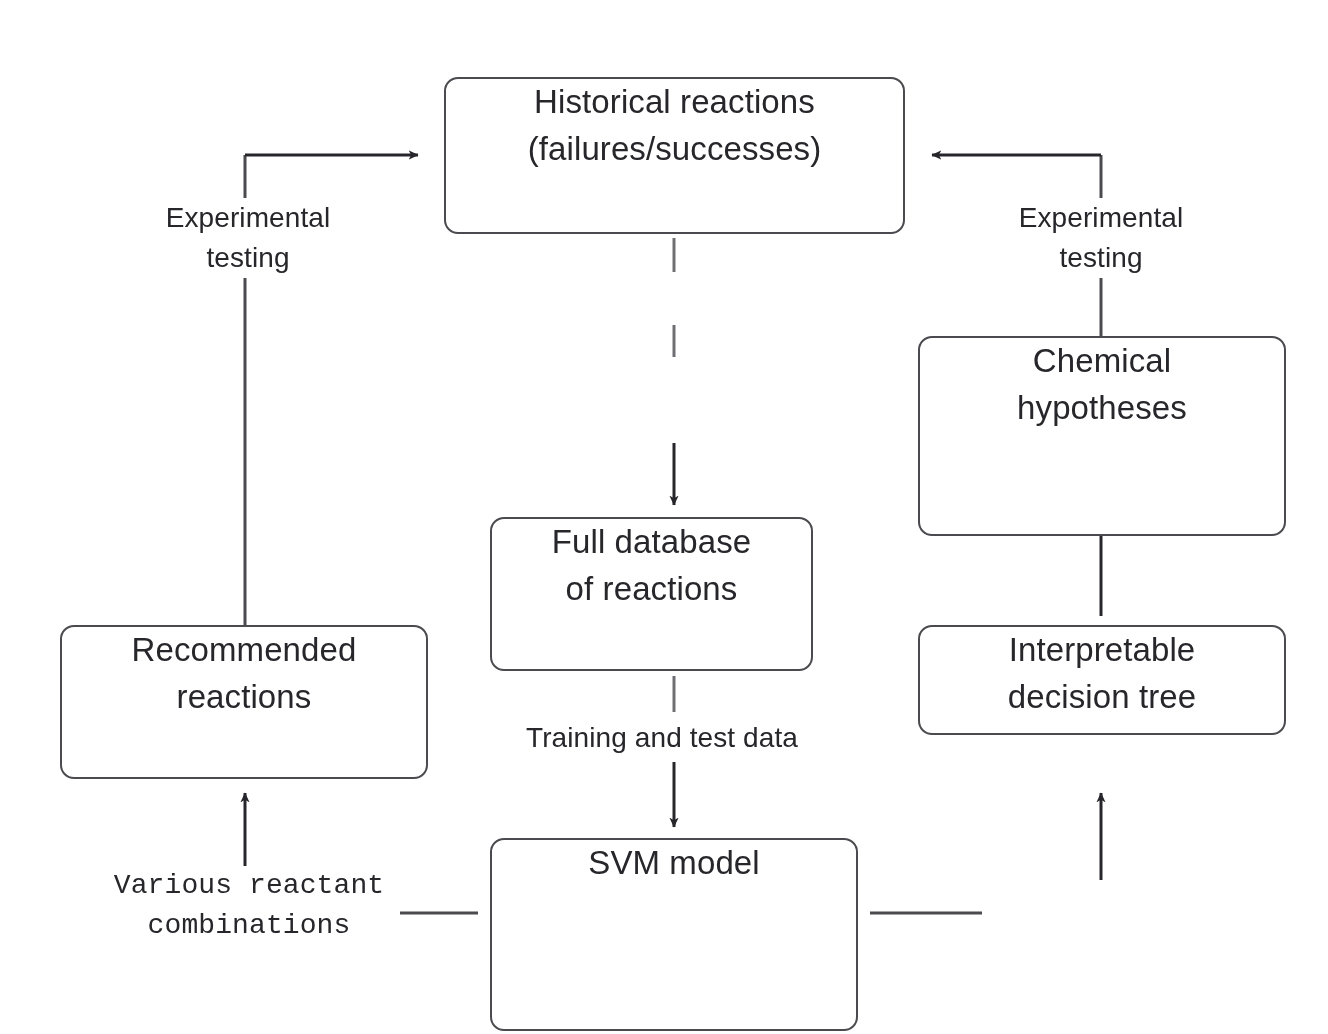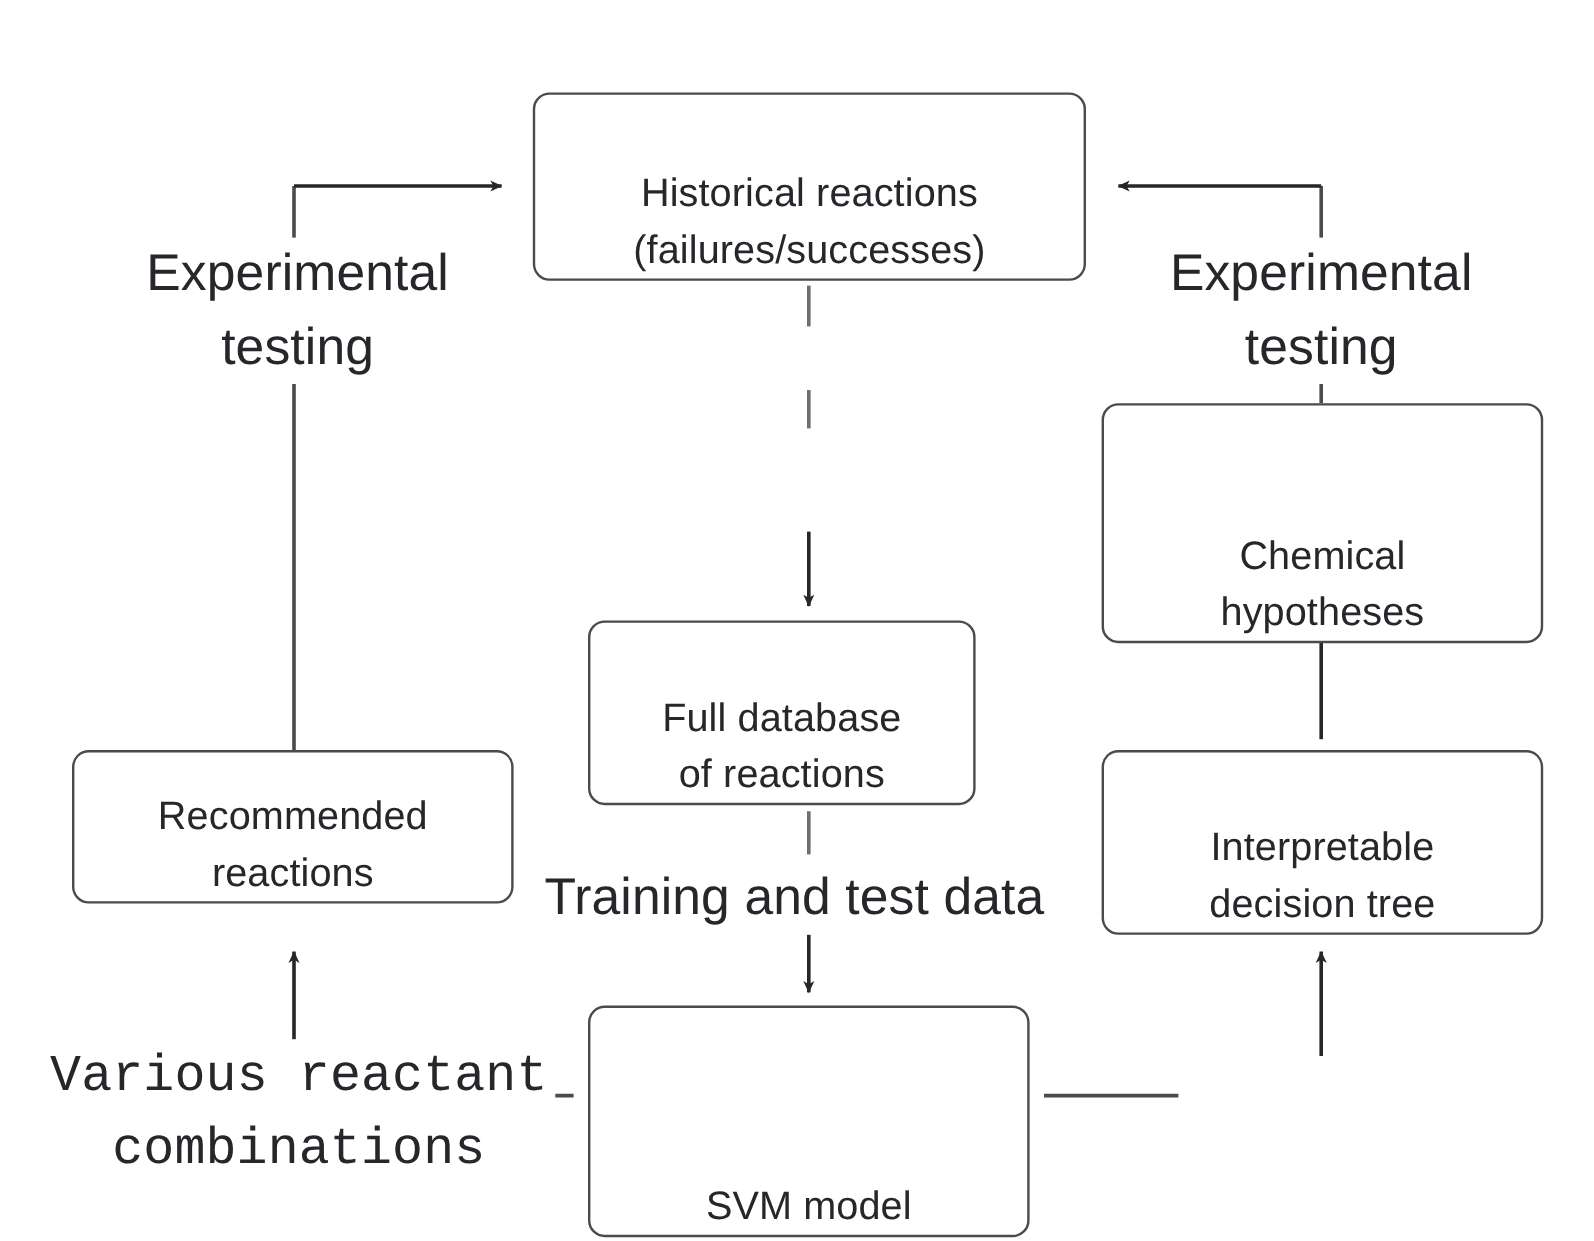--- a/index.html
+++ b/index.html
@@ -25,37 +25,37 @@
     height: 1034px;
     pointer-events: none;
   }
   .node {
     position: absolute;
     box-sizing: border-box;
     border: 2.5px solid #4a4a4f;
     border-radius: 14px;
     background: #ffffff;
     display: flex;
-    align-items: flex-end;
+    align-items: flex-start;
     justify-content: center;
     text-align: center;
     color: #26262b;
     font-size: 33px;
     line-height: 1.42;
     letter-spacing: 0.1px;
   }
   .node .txt {
     display: block;
     white-space: pre-line;
   }
   .edge-label {
     position: absolute;
     text-align: center;
     color: #26262b;
-    font-size: 43px;
+    font-size: 28px;
     line-height: 1.42;
     letter-spacing: 0.1px;
     white-space: pre-line;
     background: #ffffff;
     padding: 0 7px;
   }
   .edge-label.center {
     transform: translateX(-50%);
   }
 </style>
@@ -110,31 +110,31 @@
 
   <div class="node" style="left:490px; top:517px; width:323px; height:154px;">
     <span class="txt">Full database
 of reactions</span>
   </div>
 
   <div class="node" style="left:490px; top:838px; width:368px; height:193px;">
     <span class="txt">SVM model</span>
   </div>
 
-  <div class="node" style="left:60px; top:625px; width:368px; height:128px;">
+  <div class="node" style="left:60px; top:625px; width:368px; height:154px;">
     <span class="txt">Recommended
 reactions</span>
   </div>
 
   <div class="node" style="left:918px; top:336px; width:368px; height:200px;">
     <span class="txt">Chemical
 hypotheses</span>
   </div>
 
-  <div class="node" style="left:918px; top:625px; width:368px; height:154px;">
+  <div class="node" style="left:918px; top:625px; width:368px; height:110px;">
     <span class="txt">Interpretable
 decision tree</span>
   </div>
 
 
 
   <div class="edge-label center" style="left:662px; top:718px;">Training and test data</div>
 
   <div class="edge-label center" style="left:248px; top:198px;">Experimental
 testing</div>

